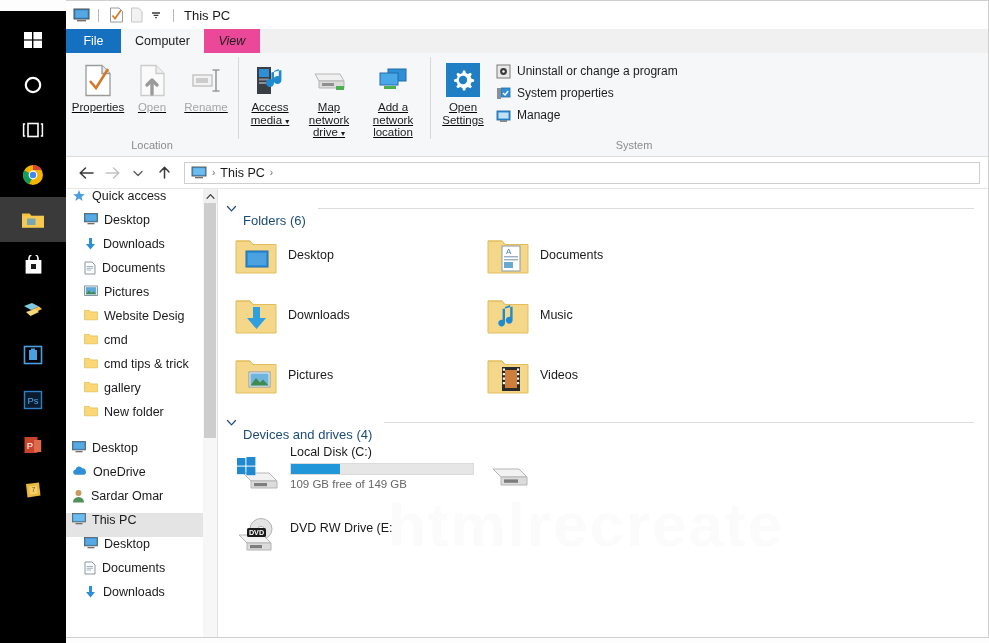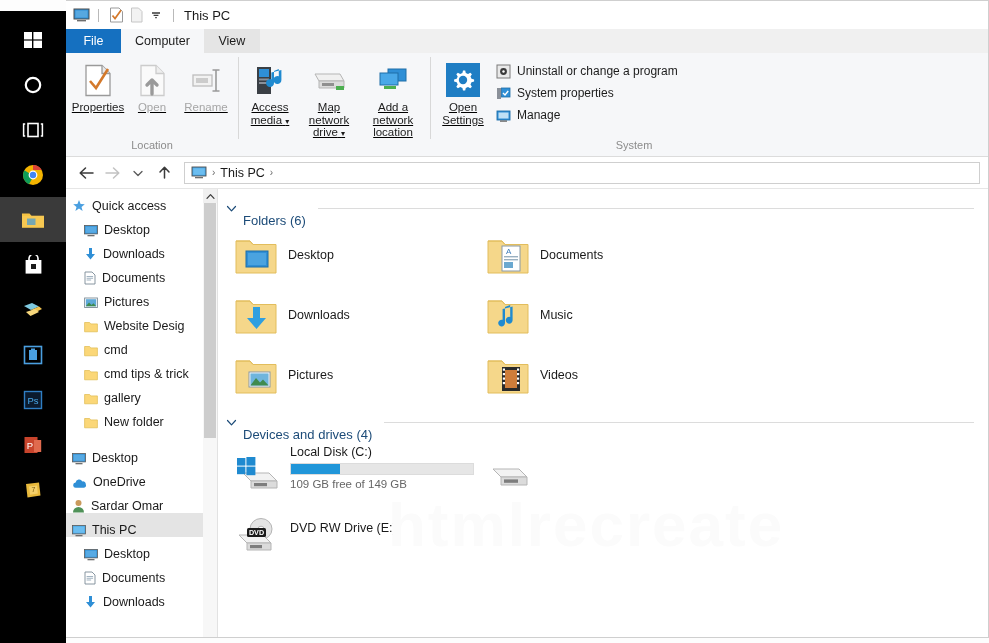--- a/index.html
+++ b/index.html
@@ -55,21 +55,21 @@
     height: 24px; display: flex; align-items: stretch; flex:none;
     background: #ffffff;
   }
   .tab {
     display:flex; align-items:center; justify-content:center;
     font-size: 12.5px; color:#1c1c1c;
     padding: 0 14px; min-width: 56px;
   }
   .tab.file { background:#1570c0; color:#ffffff; min-width: 55px; }
   .tab.active { background:#f6f7f9; }
-  .tab.inactive { background:#e5e5e5; }
+  .tab.inactive { background:#ec4899;font-style:italic; }
   #tabstrip .filler { flex:1; background:#f0f0f0; }
 
   
   #ribbon {
     height: 104px; background:#f6f7f9;
     border-bottom: 1px solid #dcdcdc;
     display:flex; flex:none; position: relative;
   }
   .rgroup { display:flex; flex-direction:column; height:104px; position:relative; }
   .rgroup + .rgroup::before {
@@ -111,21 +111,21 @@
 
   
   #body { flex:1; display:flex; min-height:0; background:#ffffff; }
 
   
   #navpane {
     width: 152px; background:#ffffff; position:relative;
     border-right:1px solid #e2e2e2; overflow:hidden;
   }
   .nav-item {
-    height: 24px; display:flex; align-items:flex-end;
+    height: 24px; display:flex; align-items:flex-start;
     gap:6px; font-size:12.5px; color:#1a1a1a; white-space:nowrap;
     position:relative; padding-right:4px;
   }
   .nav-item.selected { background:#e4e4e4; }
   .nav-label { overflow:hidden; }
   .pin { margin-left:auto; flex:none; }
   .ind0 { padding-left: 6px; }
   .ind1 { padding-left: 18px; }
 
   #navscroll {

